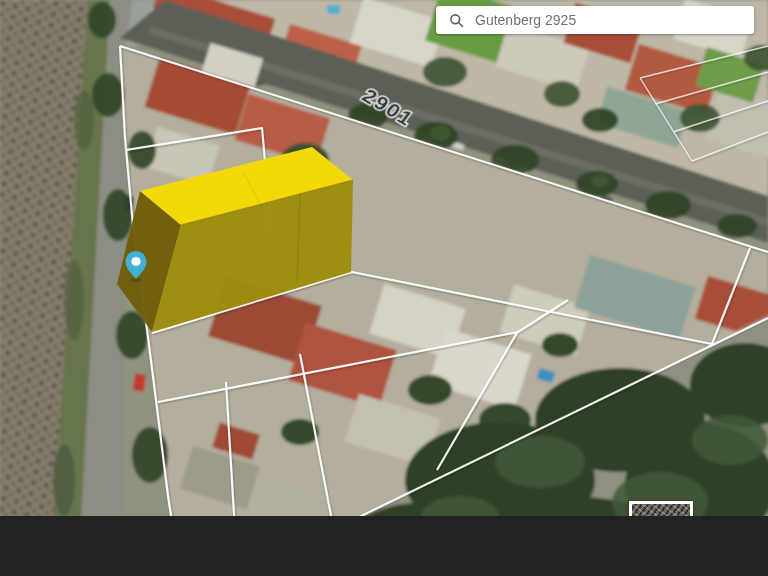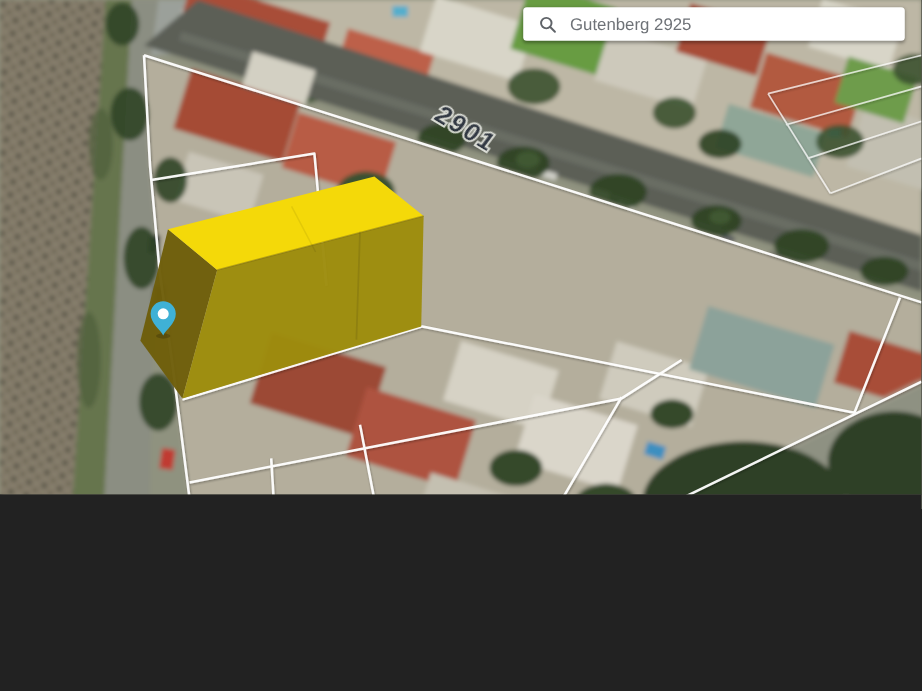--- a/index.html
+++ b/index.html
@@ -1,17 +1,17 @@
 <!DOCTYPE html>
 <html><head>
 <meta charset="utf-8">
 <style>
   html,body{margin:0;padding:0;background:#222;}
   #stage{
-    position:relative;width:768px;height:412px;overflow:hidden;
+    position:relative;width:768px;height:516px;overflow:hidden;
     font-family:"Liberation Sans", sans-serif;
     background:#8F927F;
   }
   #map-svg{position:absolute;left:0;top:0;width:768px;height:576px;display:block;}
 
   
   .search-bar{
     position:absolute;left:436px;top:6px;width:318px;height:28px;
     background:#ffffff;border-radius:3px;
     box-shadow:0 1px 3px rgba(0,0,0,.35);

